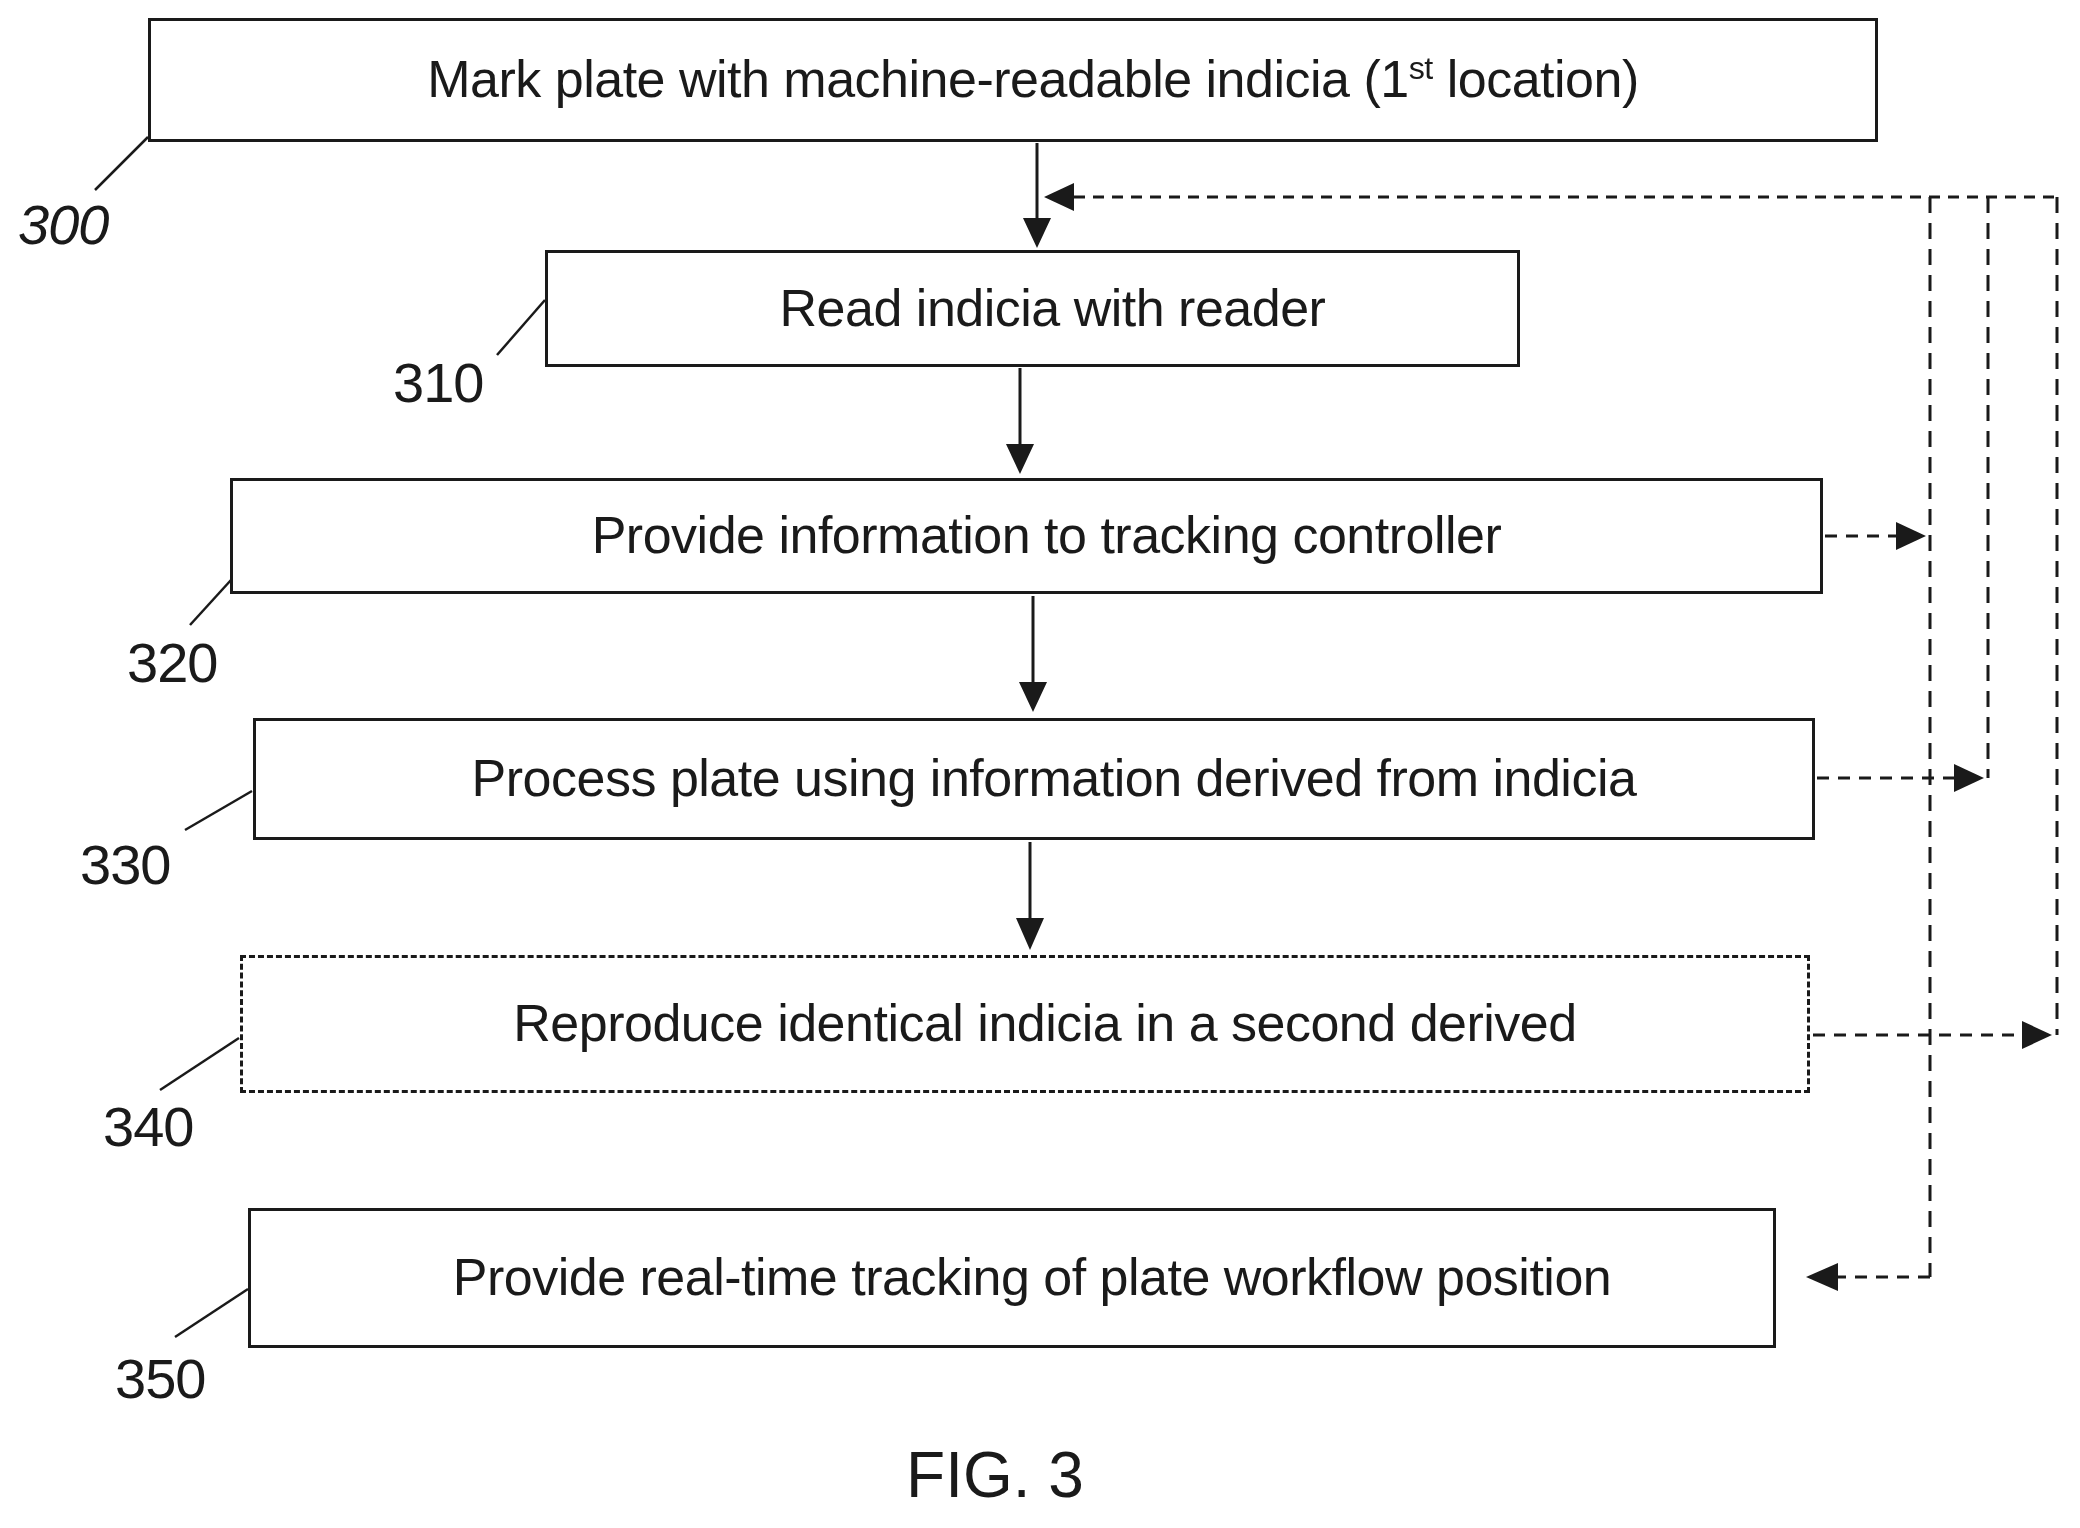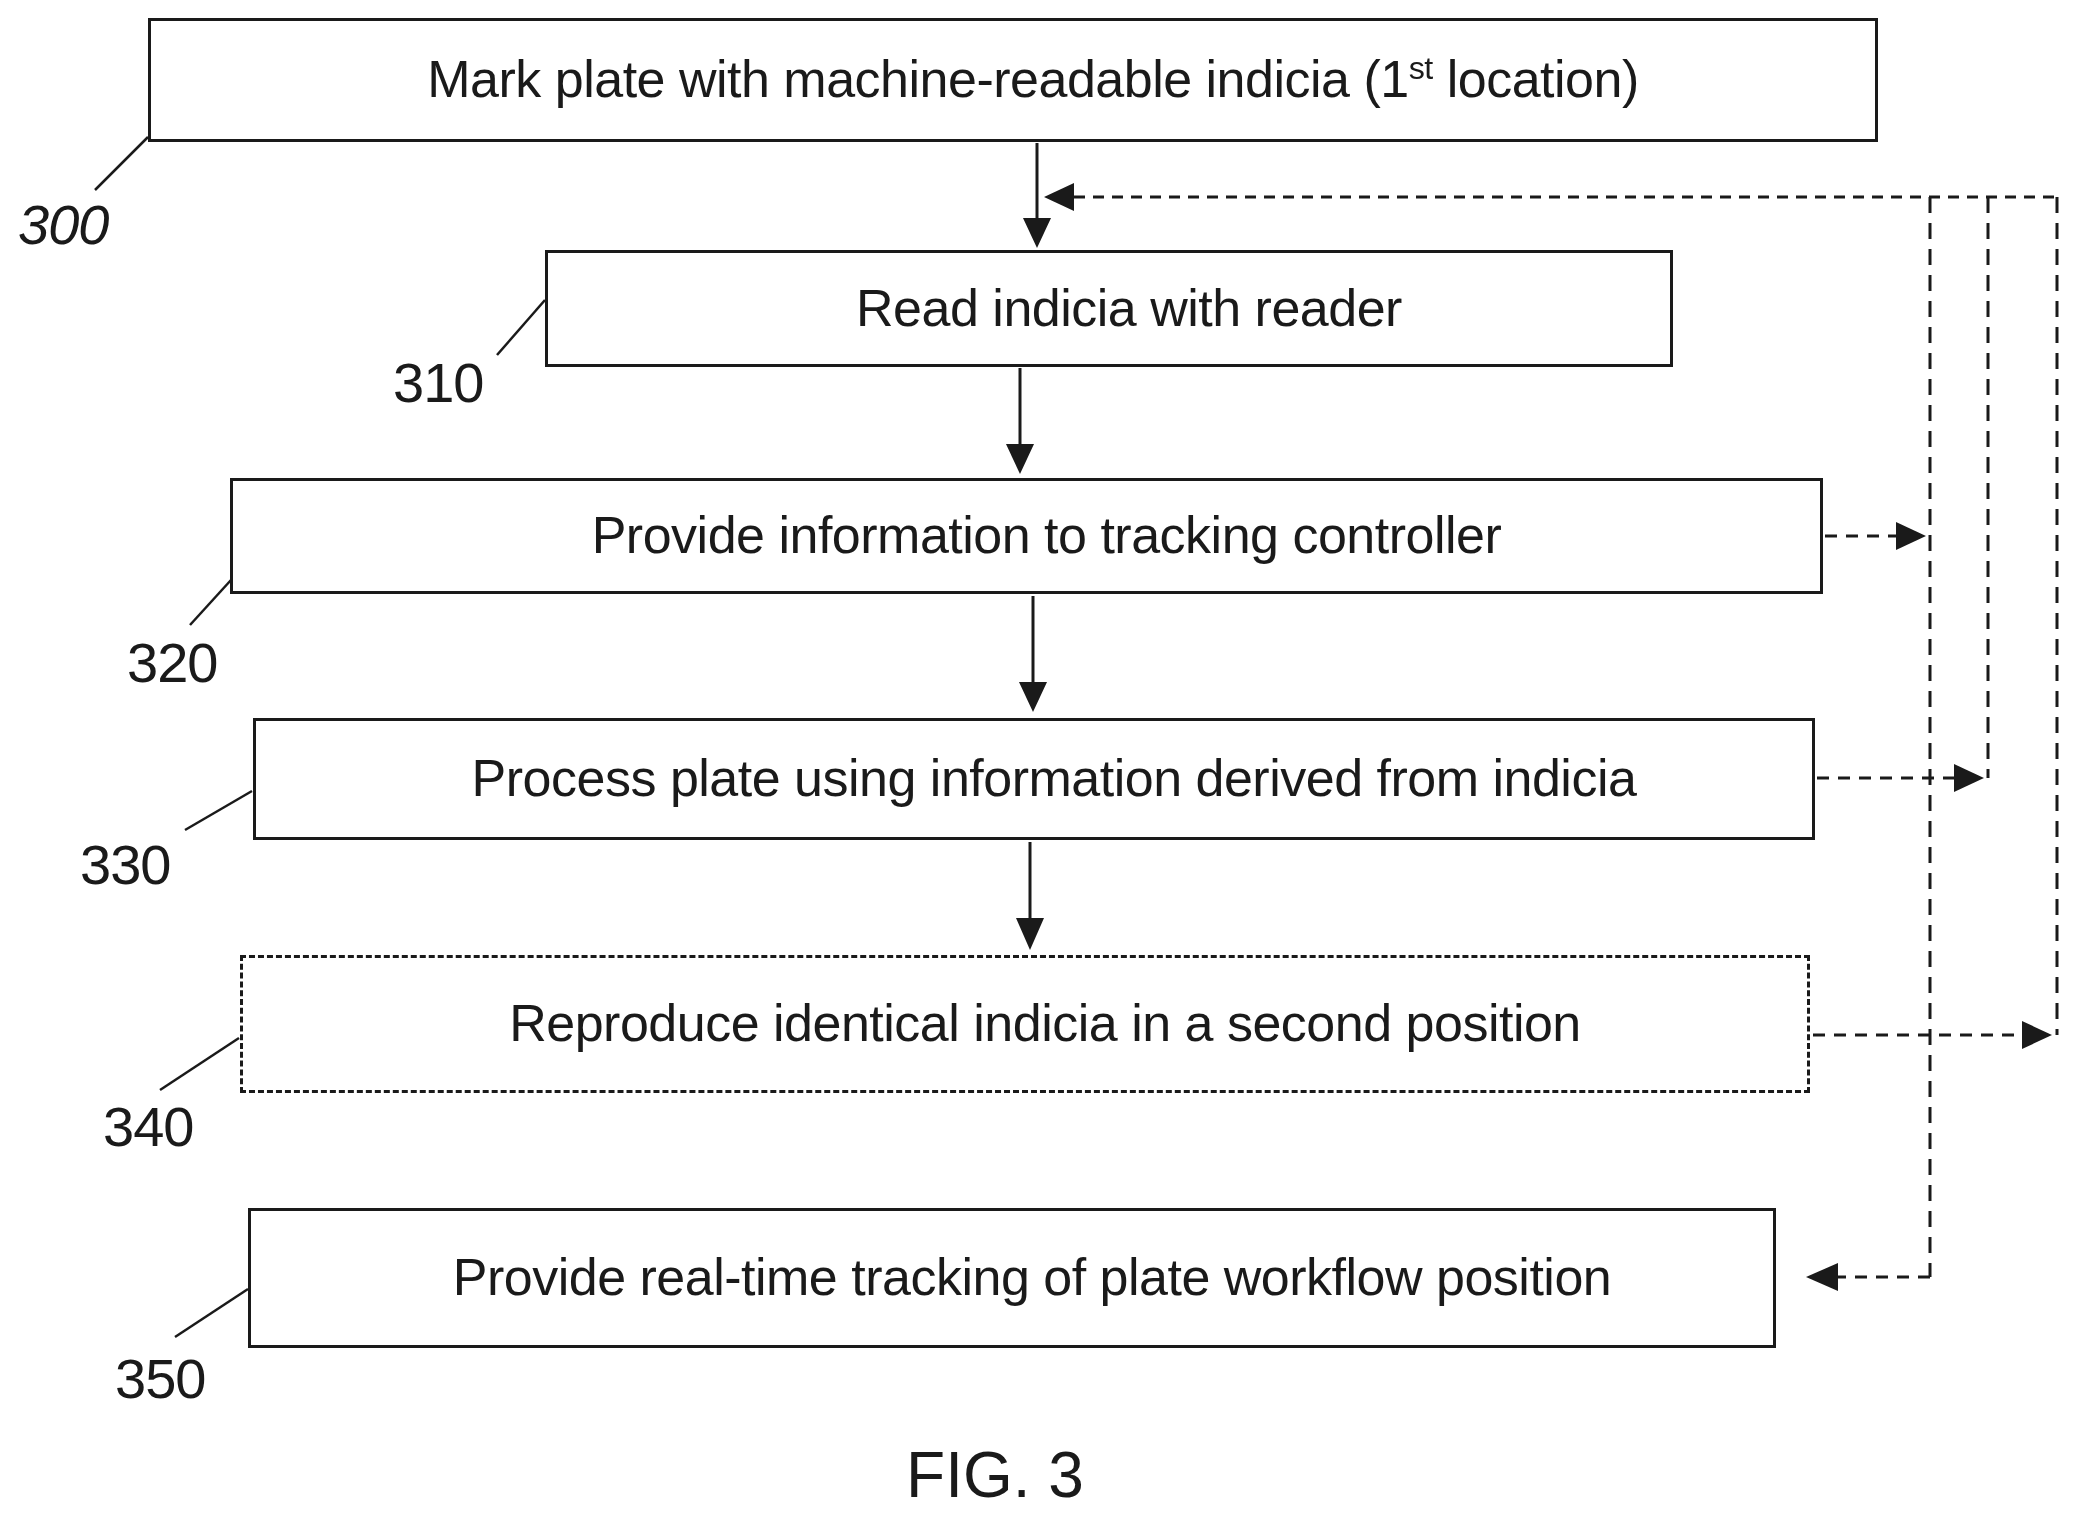--- a/index.html
+++ b/index.html
@@ -126,34 +126,34 @@
     <line x1="190" y1="625" x2="231" y2="580" stroke-width="2.5"></line>
     <line x1="185" y1="830" x2="252" y2="791" stroke-width="2.5"></line>
     <line x1="160" y1="1090" x2="239" y2="1038" stroke-width="2.5"></line>
     <line x1="175" y1="1337" x2="248" y2="1289" stroke-width="2.5"></line>
   </svg>
 
   <div class="node" style="left:148px; top:18px; width:1730px; height:124px;">
     <span><span>Mark plate with machine-readable indicia (1</span><sup>st</sup><span> location)</span></span>
   </div>
 
-  <div class="node" style="left:545px; top:250px; width:1128px; height:117px;">
+  <div class="node" style="left:545px; top:250px; width:975px; height:117px;">
     <span>Read indicia with reader</span>
   </div>
 
   <div class="node" style="left:253px; top:718px; width:1562px; height:122px;">
     <span>Process plate using information derived from indicia</span>
   </div>
 
   <div class="node" style="left:230px; top:478px; width:1593px; height:116px;">
     <span>Provide information to tracking controller</span>
   </div>
 
   <div class="node dashed" style="left:240px; top:955px; width:1570px; height:138px;">
-    <span>Reproduce identical indicia in a second position</span>
+    <span>Reproduce identical indicia in a second derived</span>
   </div>
 
   <div class="node" style="left:248px; top:1208px; width:1528px; height:140px;">
     <span>Provide real-time tracking of plate workflow position</span>
   </div>
 
   <div class="ref" style="left:18px;  top:192px;font-style:italic;">300</div>
   <div class="ref" style="left:393px; top:350px;">310</div>
   <div class="ref" style="left:127px; top:630px;">320</div>
   <div class="ref" style="left:80px;  top:832px;">330</div>

